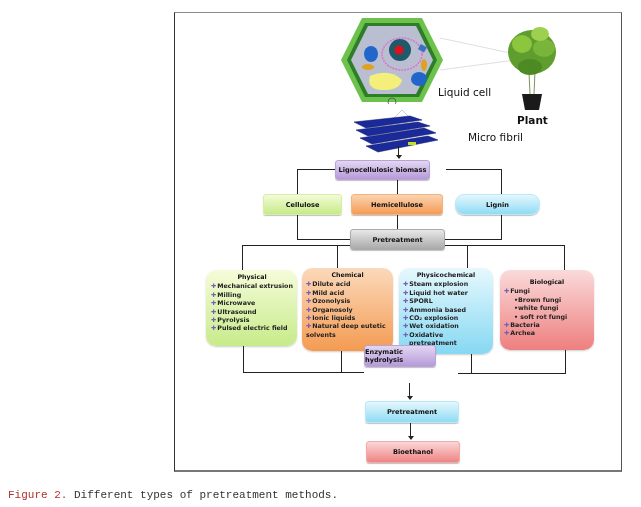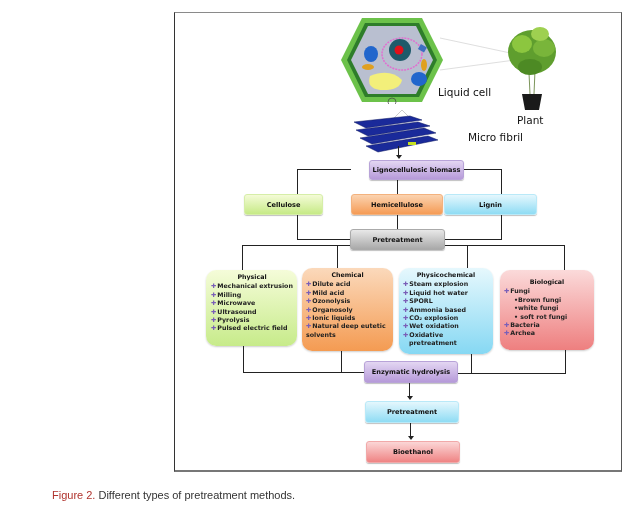--- a/index.html
+++ b/index.html
@@ -17,21 +17,21 @@
     .card .title { text-align: center; color: #111; margin-bottom: 1px; }
     .card .item { white-space: nowrap; }
     .card .bullet { color: #7a5fb8; margin-right: 1px; }
     .card .sub { padding-left: 10px; white-space: nowrap; }
     .card-physical { left: 206px; top: 270px; width: 91px; height: 76px; background: linear-gradient(#f5fcd9, #c7eb8a); padding-left: 5px; }
     .card-chemical { left: 302px; top: 268px; width: 91px; height: 83px; background: linear-gradient(#fbd9bb, #f49b52); }
     .card-physico { left: 399px; top: 268px; width: 94px; height: 86px; background: linear-gradient(#e6f8fd, #86d8f3); }
     .card-bio { left: 500px; top: 270px; width: 94px; height: 80px; background: linear-gradient(#fbdada, #ee7f7f); padding-top: 8px; }
     .line { position: absolute; background: #222; }
     .label { position: absolute; font-family: "DejaVu Sans", sans-serif; font-size: 10.5px; color: #111; white-space: nowrap; }
-    .caption { position: absolute; left: 8px; top: 489px; font-family: Liberation Sans, sans-serif; font-size: 11px; color: #333; white-space: nowrap; margin-left: 44px; }
+    .caption { position: absolute; left: 8px; top: 489px; font-family: Liberation Mono, monospace; font-size: 11px; color: #333; white-space: nowrap; }
     .caption .fig { color: #b0332d; }
   </style>
 </head>
 <body>
 
 <div class="frame"></div>
 
 <svg class="abs" style="left:340px; top:16px;" width="104" height="88" viewBox="0 0 104 88">
   <polygon points="22,2 82,2 103,44 82,86 22,86 1,44" fill="#6cc24a"></polygon>
   <polygon points="25,7 79,7 97,44 79,81 25,81 7,44" fill="#2e7d2a"></polygon>
@@ -59,21 +59,21 @@
     <line x1="30" y1="72" x2="28" y2="30"></line>
     <line x1="34" y1="72" x2="36" y2="25"></line>
   </g>
   <ellipse cx="32" cy="30" rx="24" ry="22" fill="#5f9e2e"></ellipse>
   <ellipse cx="22" cy="22" rx="10" ry="9" fill="#8cc63f"></ellipse>
   <ellipse cx="44" cy="26" rx="11" ry="9" fill="#79b53a"></ellipse>
   <ellipse cx="30" cy="45" rx="12" ry="8" fill="#4d8a24"></ellipse>
   <ellipse cx="40" cy="12" rx="9" ry="7" fill="#9ed050"></ellipse>
   <path d="M22,72 L42,72 L39,88 L25,88 Z" fill="#1a1a1a"></path>
 </svg>
-<div class="label" style="left:517px; top:114px;">Plant</div>
+<div class="label" style="left:517px; top:114px;font-weight:bold;">Plant</div>
 
 <svg class="abs" style="left:350px; top:108px;" width="92" height="46" viewBox="0 0 92 46">
   <line x1="52" y1="2" x2="44" y2="10" stroke="#999" stroke-width="0.5"></line>
   <line x1="52" y1="2" x2="60" y2="10" stroke="#999" stroke-width="0.5"></line>
   <g fill="#1a2a9a" stroke="#0b145e" stroke-width="0.5">
     <path d="M4,14 L60,8 L72,12 L16,20 Z"></path>
     <path d="M6,22 L68,14 L80,18 L18,28 Z"></path>
     <path d="M10,30 L74,20 L86,25 L22,36 Z"></path>
     <path d="M16,38 L78,28 L88,32 L28,44 Z"></path>
   </g>
@@ -83,25 +83,25 @@
 
 <div class="line" style="left:398px; top:146px; width:1px; height:11px;"></div>
 <div class="abs" style="left:395.5px; top:155px; width:0; height:0; border-left:3px solid transparent; border-right:3px solid transparent; border-top:4px solid #222;"></div>
 
 <div class="line" style="left:297px; top:169px; width:54px; height:1px;"></div>
 <div class="line" style="left:297px; top:169px; width:1px; height:25px;"></div>
 <div class="line" style="left:446px; top:169px; width:56px; height:1px;"></div>
 <div class="line" style="left:501px; top:169px; width:1px; height:25px;"></div>
 <div class="line" style="left:397px; top:180px; width:1px; height:14px;"></div>
 
-<div class="box purple" style="left:369px; top:160px; width:95px; height:20px;text-align:right;">Lignocellulosic biomass</div>
+<div class="box purple" style="left:335px; top:160px; width:95px; height:20px;text-align:right;">Lignocellulosic biomass</div>
 
-<div class="box green" style="left:244px; top:194px; width:79px; height:21px;">Cellulose</div>
+<div class="box green" style="left:263px; top:194px; width:79px; height:21px;">Cellulose</div>
 <div class="box orange" style="left:351px; top:194px; width:92px; height:21px;">Hemicellulose</div>
-<div class="box blue" style="left:444px; top:194px; width:93px; height:21px;">Lignin</div>
+<div class="box blue" style="left:455px; top:194px; width:85px; height:21px;border-radius:9px;">Lignin</div>
 
 <div class="line" style="left:297px; top:215px; width:1px; height:25px;"></div>
 <div class="line" style="left:297px; top:239px; width:53px; height:1px;"></div>
 <div class="line" style="left:397px; top:215px; width:1px; height:14px;"></div>
 <div class="line" style="left:501px; top:215px; width:1px; height:25px;"></div>
 <div class="line" style="left:445px; top:239px; width:57px; height:1px;"></div>
 
 <div class="box gray" style="left:350px; top:229px; width:95px; height:21px;">Pretreatment</div>
 
 <div class="line" style="left:242px; top:245px; width:108px; height:1px;"></div>
@@ -154,21 +154,21 @@
   <div class="item"><span class="bullet">✚</span><span>Archea</span></div>
 </div>
 
 <div class="line" style="left:243px; top:346px; width:1px; height:26px;"></div>
 <div class="line" style="left:341px; top:351px; width:1px; height:21px;"></div>
 <div class="line" style="left:243px; top:372px; width:121px; height:1px;"></div>
 <div class="line" style="left:471px; top:354px; width:1px; height:19px;"></div>
 <div class="line" style="left:565px; top:350px; width:1px; height:23px;"></div>
 <div class="line" style="left:458px; top:373px; width:108px; height:1px;"></div>
 
-<div class="box purple" style="left:364px; top:361px; width:94px; height:22px;">Enzymatic hydrolysis</div>
+<div class="box purple" style="left:364px; top:345px; width:72px; height:22px;">Enzymatic hydrolysis</div>
 
 <div class="line" style="left:409px; top:383px; width:1px; height:14px;"></div>
 <div class="abs" style="left:406.5px; top:396px; width:0; height:0; border-left:3px solid transparent; border-right:3px solid transparent; border-top:4px solid #222;"></div>
 
 <div class="box blue" style="left:365px; top:401px; width:94px; height:22px;">Pretreatment</div>
 
 <div class="line" style="left:410px; top:423px; width:1px; height:14px;"></div>
 <div class="abs" style="left:407.5px; top:436px; width:0; height:0; border-left:3px solid transparent; border-right:3px solid transparent; border-top:4px solid #222;"></div>
 
 <div class="box pink" style="left:366px; top:441px; width:94px; height:22px;">Bioethanol</div>

